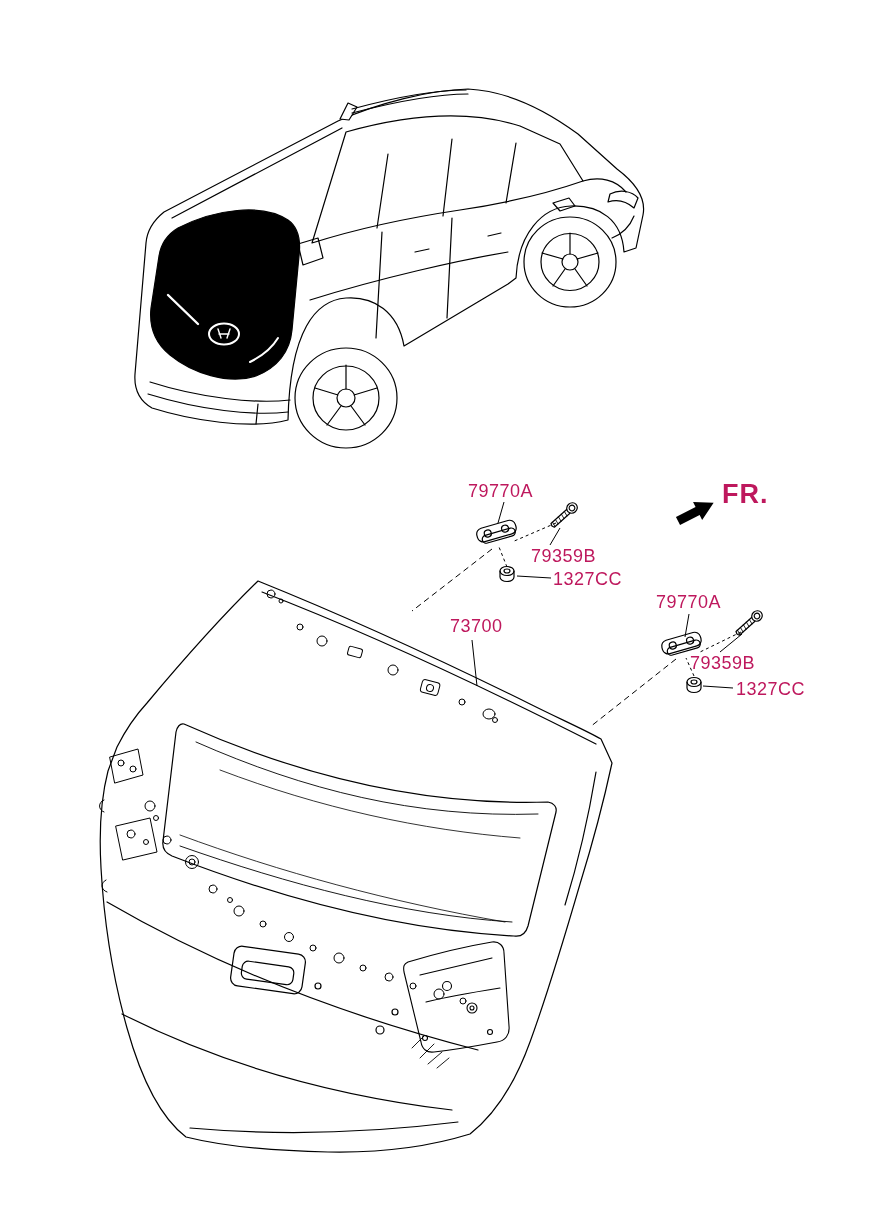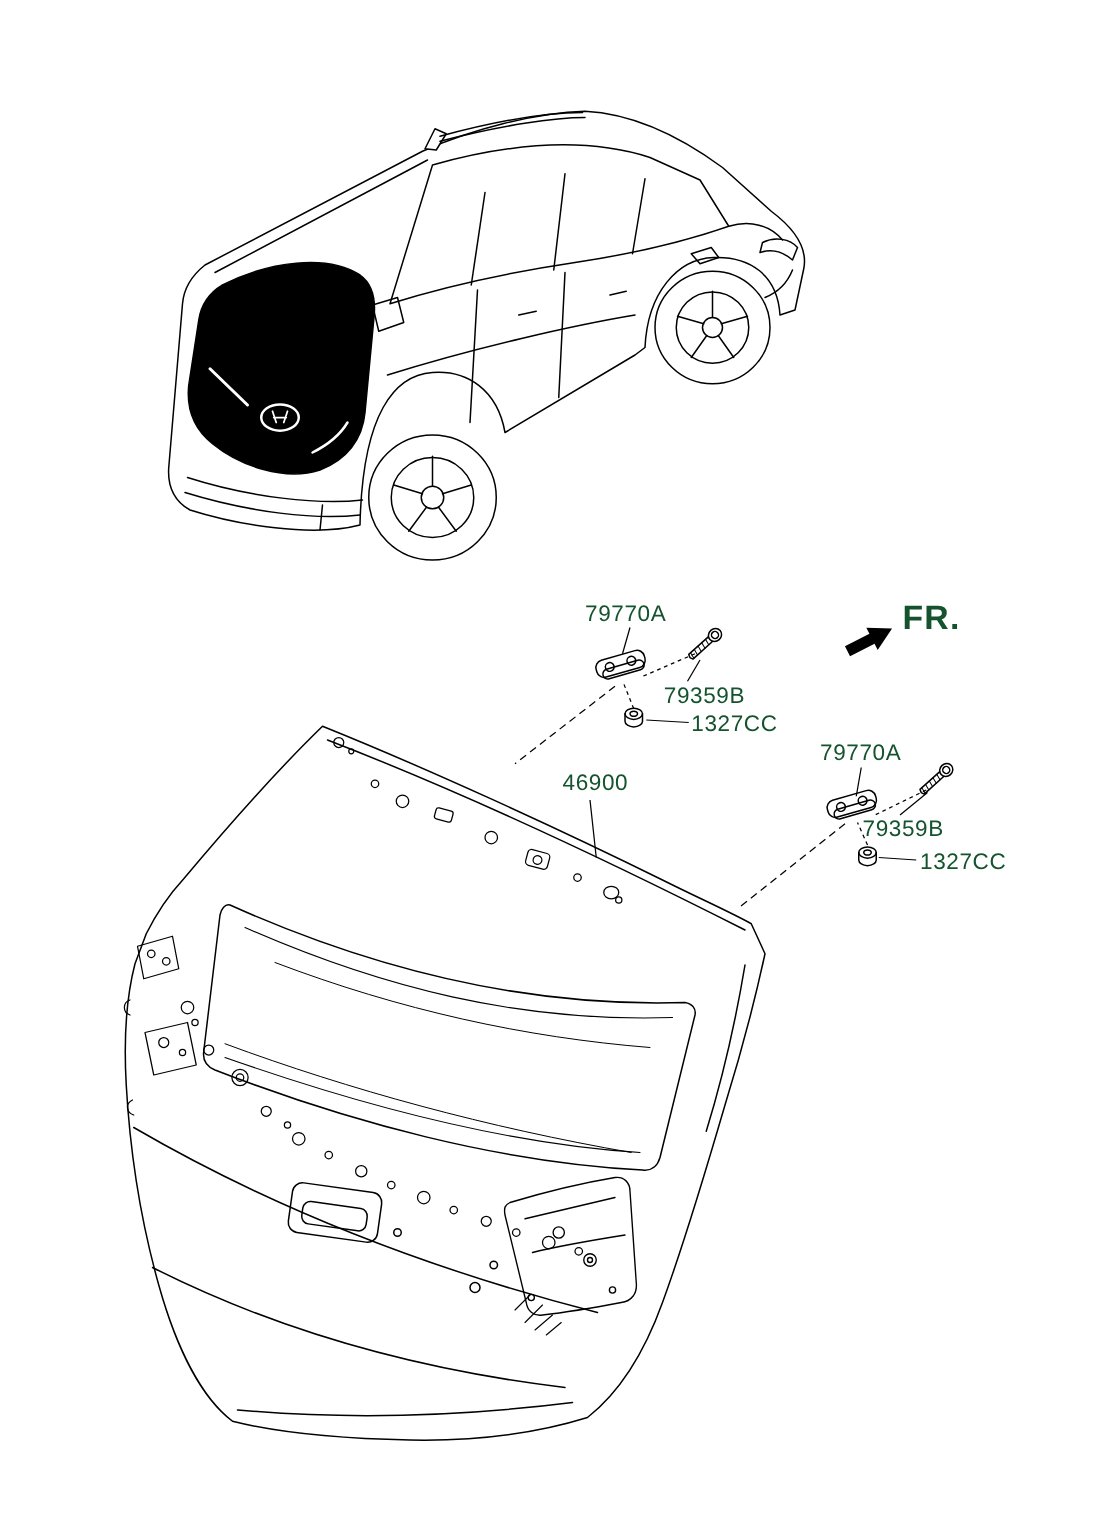--- a/index.html
+++ b/index.html
@@ -7,21 +7,21 @@
     position:relative;
     width:886px;height:1211px;
     background:#fff;
     font-family:"Liberation Sans", sans-serif;
     overflow:hidden;
   }
   .canvas svg{position:absolute;left:0;top:0;}
   .lbl{
     position:absolute;
     font-size:18px;
-    color:#14532d;
+    color:#be185d;
     letter-spacing:.5px;
     white-space:nowrap;
   }
   .lbl.fr{
     font-size:27px;
     font-weight:bold;
     letter-spacing:1px;
   }
 </style>
 </head>
@@ -286,18 +286,18 @@
       <path fill="#000" stroke="none" d="M0,-4.5 L22,-4.5 L22,-10 L40,0 L22,10 L22,4.5 L0,4.5 Z"></path>
     </g>
   </svg>
 
   <div class="lbl fr" style="left:722px;top:467px;margin-top:12px;">FR.</div>
 
   <div class="lbl" style="left:468px;top:481px;">79770A</div>
   <div class="lbl" style="left:531px;top:546px;">79359B</div>
   <div class="lbl" style="left:553px;top:569px;">1327CC</div>
 
-  <div class="lbl" style="left:450px;top:616px;">46900</div>
+  <div class="lbl" style="left:450px;top:616px;">73700</div>
 
   <div class="lbl" style="left:656px;top:592px;">79770A</div>
   <div class="lbl" style="left:690px;top:653px;">79359B</div>
   <div class="lbl" style="left:736px;top:679px;">1327CC</div>
 </div>
 
 </body></html>

